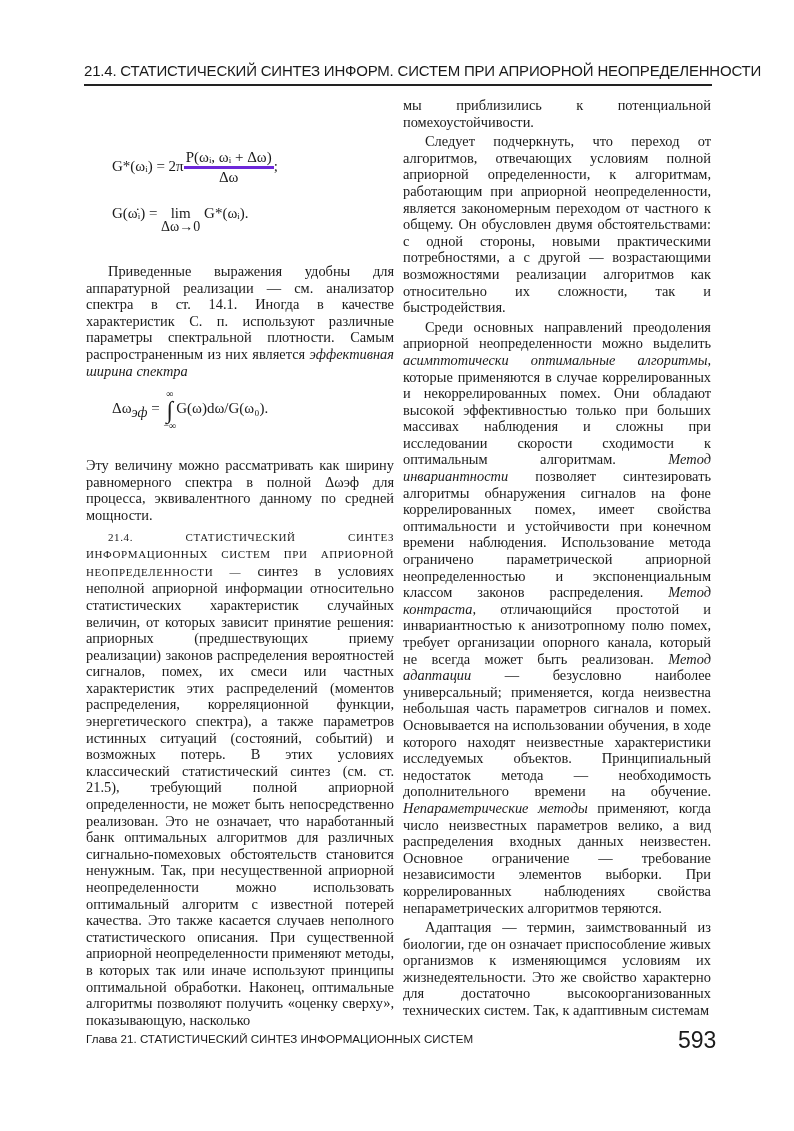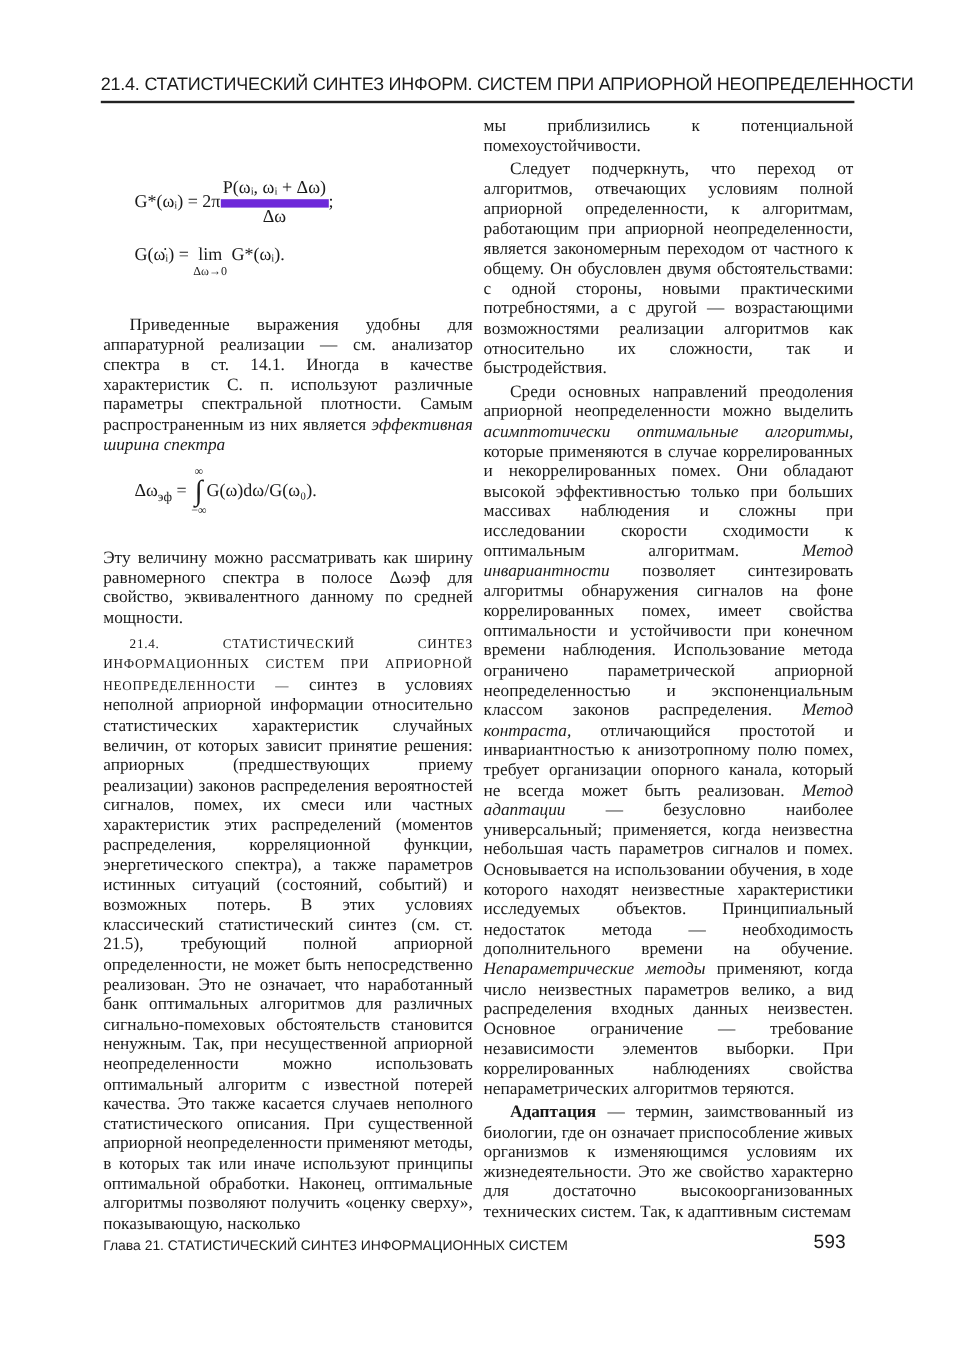--- a/index.html
+++ b/index.html
@@ -14,42 +14,42 @@
     position: absolute; top: 97px; width: 308px;
     font-family: "Liberation Serif", serif; font-size: 14.4px; line-height: 16.6px;
     text-align: justify; hyphens: manual;
   }
   .col.left { left: 86px; }
   .col.right { left: 403px; }
   p { margin: 0; }
   p.indent { text-indent: 22px; }
   .gap { margin-top: 24px; }
   em, .it { font-style: italic; }
-  b, .bold { font-weight: bold; }
+  b, .bold { font-weight: normal; }
   .term-head { font-weight: normal; font-size: 11px; letter-spacing: 0.6px; }
   .formula {
     font-family: "Liberation Serif", serif; font-size: 15px; position: relative;
     margin: 8px 0 8px 26px; height: 44px; text-align: left;
   }
   .formula .frac { display: inline-block; vertical-align: middle; text-align: center; }
-  .formula .num { display: block; border-bottom: 7px solid #6d28d9; padding: 0 2px; }
+  .formula .num { display: block; border-bottom: 3px solid #6d28d9; padding: 0 2px; }
   .formula .den { display: block; }
   .lim { display: inline-block; vertical-align: top; text-align: center; }
-  .lim .sub { display: block; font-size: 10px; line-height: 10px; }
+  .lim .sub { display: block; font-size: 14px; line-height: 10px; }
   .int { display: inline-block; vertical-align: middle; text-align: center; font-size: 10px; line-height: 10px; }
   .int .sign { display: block; font-size: 24px; line-height: 22px; }
-  sub, sup { font-size: 11px; }
+  sub, sup { font-size: 14px; font-style: italic; }
   .footer-left {
     position: absolute; left: 86px; top: 1032px;
     font-family: "Liberation Sans", sans-serif; font-size: 11.6px; white-space: nowrap;
   }
   .footer-left .chap { }
   .page-number {
     position: absolute; left: 678px; top: 1027px;
-    font-family: "Liberation Sans", sans-serif; font-size: 16px;
+    font-family: "Liberation Sans", sans-serif; font-size: 23px;
   }
 </style>
 </head>
 <body>
 
 <div class="running-head">21.4. СТАТИСТИЧЕСКИЙ СИНТЕЗ ИНФОРМ. СИСТЕМ ПРИ АПРИОРНОЙ НЕОПРЕДЕЛЕННОСТИ</div>
 <div class="head-rule"></div>
 
 <div class="col left">
 
@@ -60,21 +60,21 @@
   <div class="formula" style="height:34px; margin-top:10px;">
     <span>G(ω̇ᵢ) = </span><span class="lim"><span>lim</span><span class="sub">Δω→0</span></span>&nbsp;<span>G*(ωᵢ).</span>
   </div>
 
   <p class="indent gap"><span>Приведенные выражения удобны для аппаратурной реализации — см. анализатор спектра в ст. 14.1. Иногда в качестве характеристик С. п. используют различные параметры спектральной плотности. Самым распространенным из них является </span><em>эффективная ширина спектра</em></p>
 
   <div class="formula" style="height:60px; margin-top:10px;">
     <span>Δω</span><sub>эф</sub><span> = </span><span class="int"><span>∞</span><span class="sign">∫</span><span>−∞</span></span><span>G(ω)dω/G(ω₀).</span>
   </div>
 
-  <p>Эту величину можно рассматривать как ширину равномерного спектра в полосе Δωэф для свойство, эквивалентного данному по средней мощности.</p>
+  <p>Эту величину можно рассматривать как ширину равномерного спектра в полной Δωэф для процесса, эквивалентного данному по средней мощности.</p>
 
   <p class="indent" style="margin-top:4px;"><span class="term-head">21.4. СТАТИСТИЧЕСКИЙ СИНТЕЗ ИНФОРМАЦИОННЫХ СИСТЕМ ПРИ АПРИОРНОЙ НЕОПРЕДЕЛЕННОСТИ —</span><span> синтез в условиях неполной априорной информации относительно статистических характеристик случайных величин, от которых зависит принятие решения: априорных (предшествующих приему реализации) законов распределения вероятностей сигналов, помех, их смеси или частных характеристик этих распределений (моментов распределения, корреляционной функции, энергетического спектра), а также параметров истинных ситуаций (состояний, событий) и возможных потерь. В этих условиях классический статистический синтез (см. ст. 21.5), требующий полной априорной определенности, не может быть непосредственно реализован. Это не означает, что наработанный банк оптимальных алгоритмов для различных сигнально-помеховых обстоятельств становится ненужным. Так, при несущественной априорной неопределенности можно использовать оптимальный алгоритм с известной потерей качества. Это также касается случаев неполного статистического описания. При существенной априорной неопределенности применяют методы, в которых так или иначе используют принципы оптимальной обработки. Наконец, оптимальные алгоритмы позволяют получить «оценку сверху», показывающую, насколько</span></p>
 </div>
 
 <div class="col right">
   <p>мы приблизились к потенциальной помехоустойчивости.</p>
   <p class="indent" style="margin-top:3px;">Следует подчеркнуть, что переход от алгоритмов, отвечающих условиям полной априорной определенности, к алгоритмам, работающим при априорной неопределенности, является закономерным переходом от частного к общему. Он обусловлен двумя обстоятельствами: с одной стороны, новыми практическими потребностями, а с другой — возрастающими возможностями реализации алгоритмов как относительно их сложности, так и быстродействия.</p>
   <p class="indent" style="margin-top:3px;"><span>Среди основных направлений преодоления априорной неопределенности можно выделить </span><em>асимптотически оптимальные алгоритмы,</em><span> которые применяются в случае коррелированных и некоррелированных помех. Они обладают высокой эффективностью только при больших массивах наблюдения и сложны при исследовании скорости сходимости к оптимальным алгоритмам. </span><em>Метод инвариантности</em><span> позволяет синтезировать алгоритмы обнаружения сигналов на фоне коррелированных помех, имеет свойства оптимальности и устойчивости при конечном времени наблюдения. Использование метода ограничено параметрической априорной неопределенностью и экспоненциальным классом законов распределения. </span><em>Метод контраста,</em><span> отличающийся простотой и инвариантностью к анизотропному полю помех, требует организации опорного канала, который не всегда может быть реализован. </span><em>Метод адаптации</em><span> — безусловно наиболее универсальный; применяется, когда неизвестна небольшая часть параметров сигналов и помех. Основывается на использовании обучения, в ходе которого находят неизвестные характеристики исследуемых объектов. Принципиальный недостаток метода — необходимость дополнительного времени на обучение. </span><em>Непараметрические методы</em><span> применяют, когда число неизвестных параметров велико, а вид распределения входных данных неизвестен. Основное ограничение — требование независимости элементов выборки. При коррелированных наблюдениях свойства непараметрических алгоритмов теряются.</span></p>
   <p class="indent" style="margin-top:3px;"><b>Адаптация</b><span> — термин, заимствованный из биологии, где он означает приспособление живых организмов к изменяющимся условиям их жизнедеятельности. Это же свойство характерно для достаточно высокоорганизованных технических систем. Так, к адаптивным системам</span></p>
 </div>

